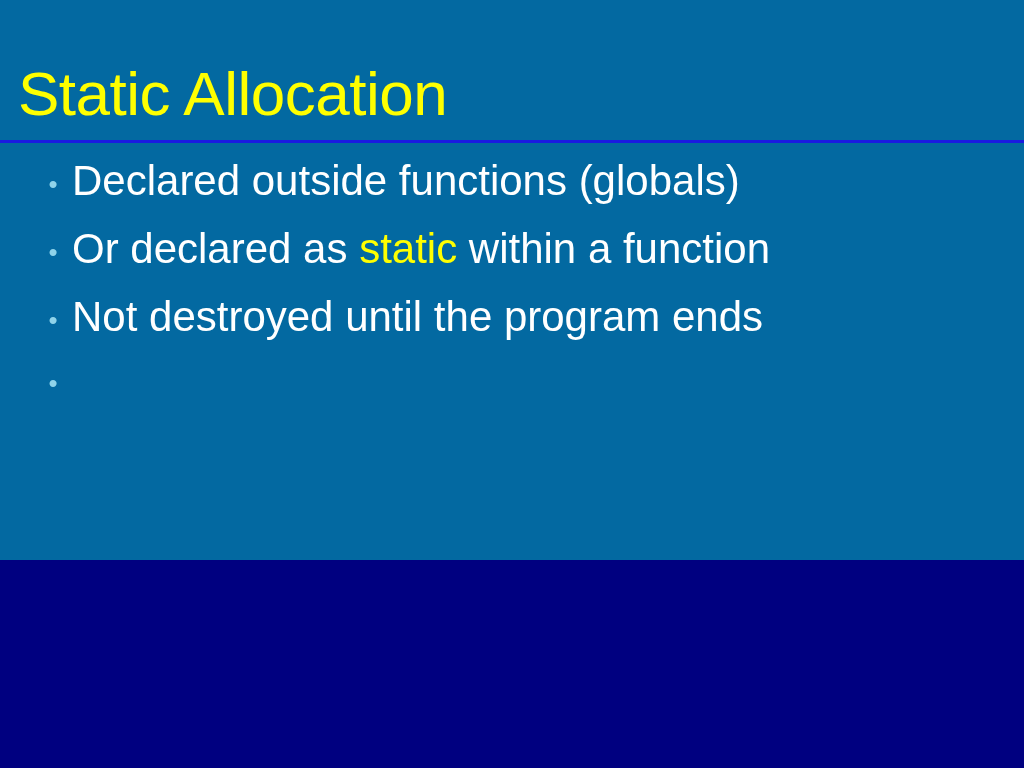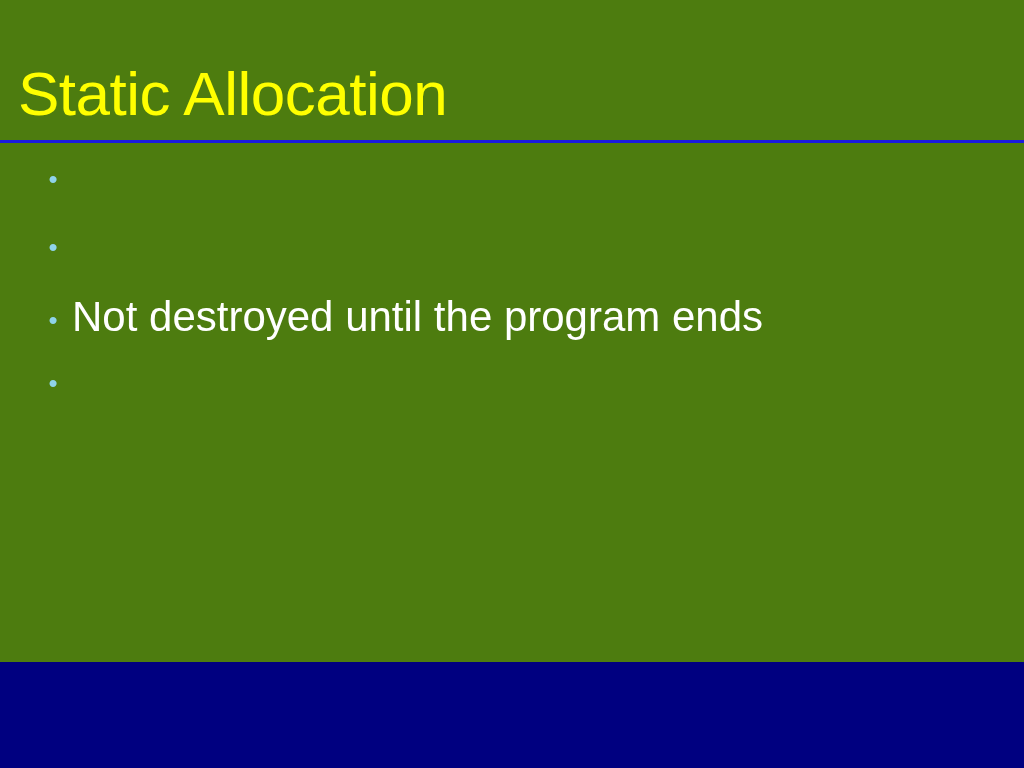--- a/index.html
+++ b/index.html
@@ -9,22 +9,22 @@
   body {
     width: 1024px;
     height: 768px;
     background: #000080;
     font-family: "Liberation Sans", sans-serif;
     overflow: hidden;
   }
   .slide {
     position: relative;
     width: 1024px;
-    height: 662px;
-    background: #4d7c0f;
+    height: 560px;
+    background: #0369a1;
     box-sizing: border-box;
   }
   .title {
     position: absolute;
     left: 18px;
     top: 58px;
     color: #ffff00;
     font-size: 62px;
     line-height: 72px;
     font-weight: normal;
@@ -76,24 +76,26 @@
 
 <div class="slide">
 
   <div class="title">Static Allocation</div>
   <div class="title-rule"></div>
 
   <div class="bullets">
 
     <div class="bullet-row">
       <span class="bullet-mark">•</span>
+      <span class="bullet-text">Declared outside functions (globals)</span>
     </div>
 
     <div class="bullet-row">
       <span class="bullet-mark">•</span>
+      <span class="bullet-text"><span>Or declared as </span><span class="kw">static</span><span> within a function</span></span>
     </div>
 
     <div class="bullet-row">
       <span class="bullet-mark">•</span>
       <span class="bullet-text">Not destroyed until the program ends</span>
     </div>
 
     <div class="bullet-row">
       <span class="bullet-mark">•</span>
     </div>

